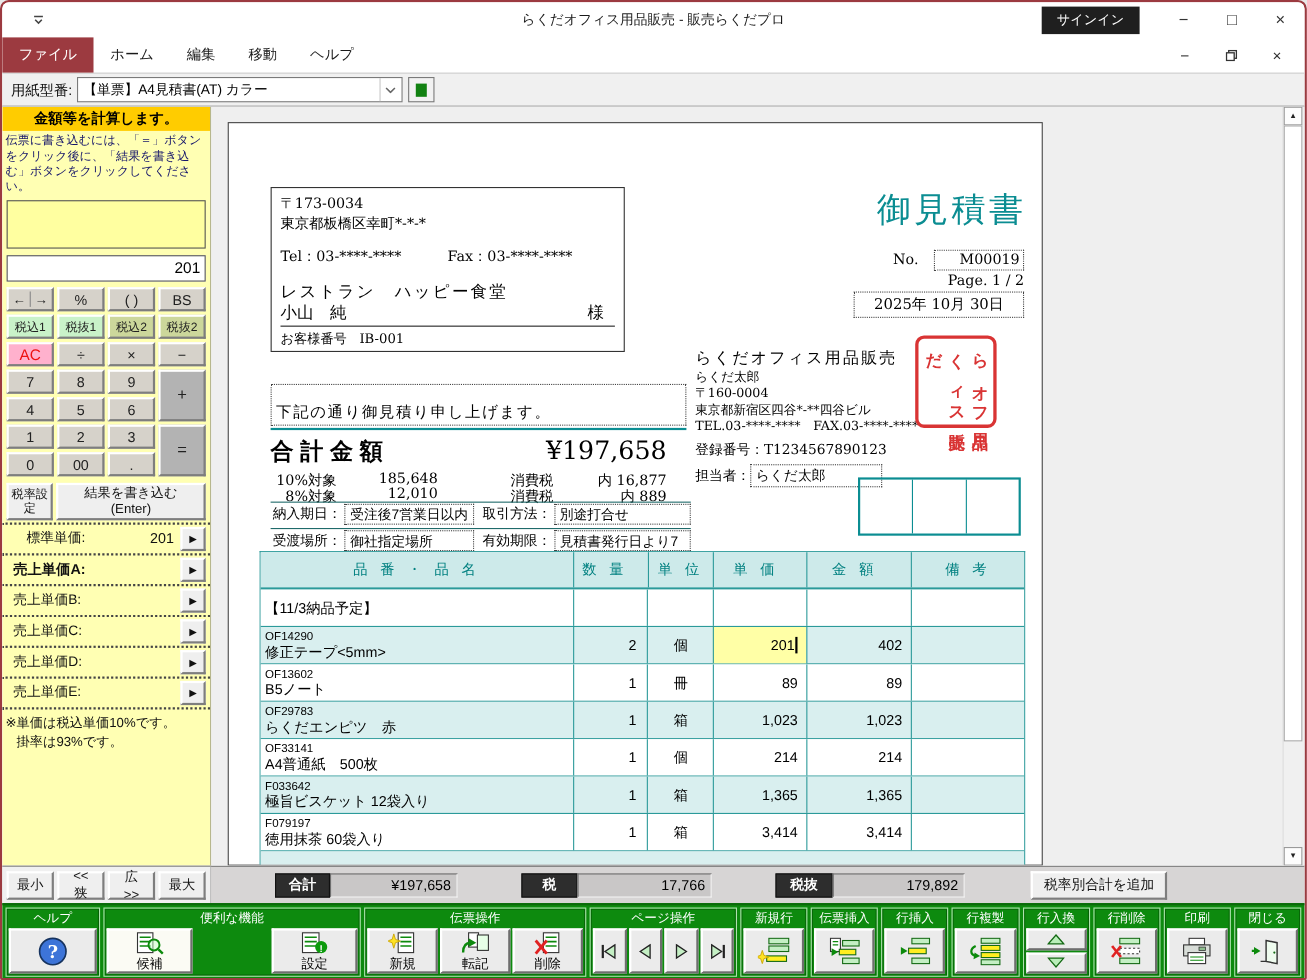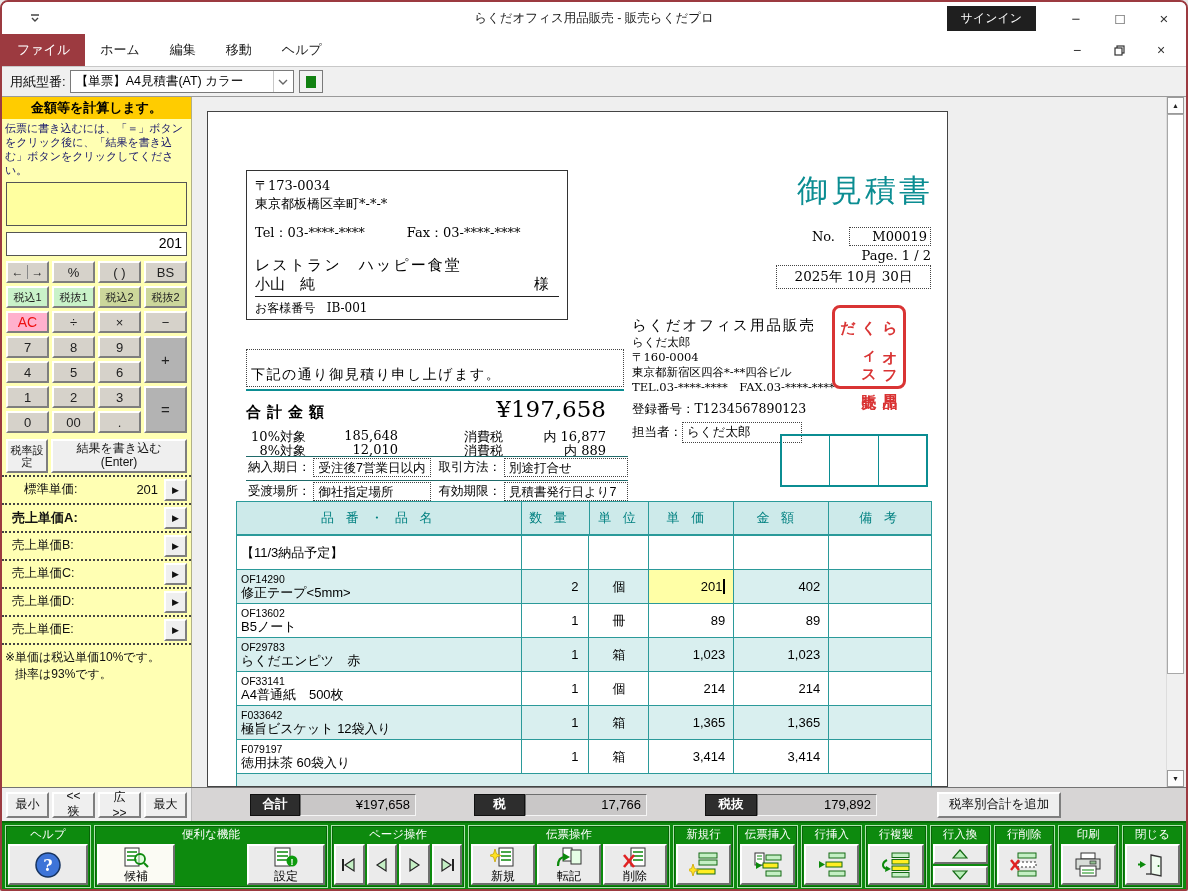--- a/index.html
+++ b/index.html
@@ -16,21 +16,21 @@
   .wbtn{width:44px;height:100%;display:flex;align-items:center;justify-content:center;font-size:15px;color:#333;}
   
   .menubar{height:33px;background:#fff;display:flex;align-items:stretch;position:relative;flex:0 0 33px;border-bottom:1px solid #c8c8c8;}
   .menu-item{padding:0 15px;display:flex;align-items:center;font-size:13px;color:#1a1a1a;}
   .menu-item.active{background:#9c3a40;color:#fff;}
   .mdi-controls{margin-left:auto;display:flex;align-items:center;margin-right:4px;}
   .mdi-btn{width:42px;height:100%;display:flex;align-items:center;justify-content:center;font-size:14px;color:#333;}
   
   .paperbar{height:30px;background:#f0f0f0;border-bottom:1px solid #9a9a9a;display:flex;align-items:center;padding-left:8px;flex:0 0 30px;}
   .paperbar-label{font-size:13px;color:#111;margin-right:4px;}
-  .combo{width:224px;height:23px;background:#fff;border:1px solid #7a7a7a;display:flex;align-items:center;font-size:12.5px;padding-left:5px;}
+  .combo{width:296px;height:23px;background:#fff;border:1px solid #7a7a7a;display:flex;align-items:center;font-size:12.5px;padding-left:5px;}
   .combo-arrow{margin-left:auto;width:20px;height:100%;border-left:1px solid #c8c8c8;display:flex;align-items:center;justify-content:center;}
   .green-btn{width:24px;height:23px;margin-left:5px;background:#f2f2f2;border:1px solid #7a7a7a;display:flex;align-items:center;justify-content:center;}
   .green-square{width:12px;height:12px;background:#128212;}
   
   .content{flex:0 0 690px;display:flex;overflow:hidden;background:#efefef;}
   
   .sidebar{flex:0 0 190px;background:#ffffb3;border-right:1px solid #b0b089;display:flex;flex-direction:column;overflow:hidden;}
   .calc-title{background:#ffcc00;color:#000;font-weight:bold;font-size:13px;text-align:center;padding:2px 0;}
   .calc-instr{font-size:11px;color:#16166b;line-height:1.28;padding:2px 3px;}
   .calc-display{height:44px;background:#ffffa0;border:1px solid #555;margin:3px 4px 4px 4px;}
@@ -85,21 +85,21 @@
   .vendor .vrep{font-size:12.5px;margin-top:4px;display:flex;align-items:center;}
   .vrep-box{width:120px;padding:1px 4px;font-size:12.5px;}
   .stamp{position:absolute;left:624px;top:193px;width:74px;height:84px;border:3px solid #d93434;border-radius:8px;
     background:rgba(255,255,255,.88);color:#d93434;writing-mode:vertical-rl;display:flex;justify-content:center;
     font-weight:bold;font-size:15px;padding:2px;line-height:1.4;}
   .stamp div{letter-spacing:1px;}
   .greet-box{position:absolute;left:38px;top:237px;width:378px;height:38px;border:1px dotted #444;
     display:flex;align-items:flex-end;padding:0 4px 2px 4px;font-size:14px;letter-spacing:1.5px;}
   .greet-rule{position:absolute;left:38px;top:277px;width:378px;height:0;border-top:2.5px solid #0b8d92;}
   .total-line{position:absolute;left:38px;top:284px;width:360px;display:flex;align-items:baseline;}
-  .total-label{font-size:15px;font-weight:bold;letter-spacing:6px;}
+  .total-label{font-size:21px;font-weight:bold;letter-spacing:6px;}
   .total-val{margin-left:auto;font-size:23px;}
   .taxline{position:absolute;left:40px;width:358px;display:flex;font-size:13px;}
   .taxline .t1{width:58px;text-align:right;}
   .taxline .t2{width:92px;text-align:right;}
   .taxline .t3{width:105px;text-align:right;}
   .taxline .t4{flex:1;text-align:right;}
   .term-rule{position:absolute;left:38px;width:382px;border-top:1.5px solid #1f6a6a;height:0;}
   .term-row{position:absolute;left:40px;width:380px;display:flex;align-items:center;font-size:12.5px;}
   .term-label{width:66px;}
   .term-box{padding:1px 4px;font-size:12.5px;height:19px;}
@@ -560,48 +560,20 @@
             <line x1="4" y1="9" x2="15" y2="9" stroke="#0c8a0c" stroke-width="1.5"></line>
             <line x1="4" y1="13" x2="15" y2="13" stroke="#0c8a0c" stroke-width="1.5"></line>
             <circle cx="19" cy="14" r="5.5" fill="#0c9a0c"></circle>
             <text x="19" y="18" text-anchor="middle" font-size="9" font-weight="bold" fill="#fff" font-family="Liberation Sans,sans-serif">!</text>
           </svg>
           <span class="tb-lbl">設定</span>
         </button>
       </div>
     </div>
 
-    <div class="tb-group g-page">
-      <div class="tb-head">ページ操作</div>
-      <div class="tb-body">
-        <button class="tb-btn navbtn">
-          <svg width="18" height="16" viewBox="0 0 18 16">
-            <rect x="2" y="2" width="2" height="12" fill="#222"></rect>
-            <polygon points="14,2 5,8 14,14" fill="#c4efc4" stroke="#222" stroke-width="1.2"></polygon>
-          </svg>
-        </button>
-        <button class="tb-btn navbtn">
-          <svg width="18" height="16" viewBox="0 0 18 16">
-            <polygon points="13,2 4,8 13,14" fill="#c4efc4" stroke="#222" stroke-width="1.2"></polygon>
-          </svg>
-        </button>
-        <button class="tb-btn navbtn">
-          <svg width="18" height="16" viewBox="0 0 18 16">
-            <polygon points="5,2 14,8 5,14" fill="#c4efc4" stroke="#222" stroke-width="1.2"></polygon>
-          </svg>
-        </button>
-        <button class="tb-btn navbtn">
-          <svg width="18" height="16" viewBox="0 0 18 16">
-            <polygon points="4,2 13,8 4,14" fill="#c4efc4" stroke="#222" stroke-width="1.2"></polygon>
-            <rect x="14" y="2" width="2" height="12" fill="#222"></rect>
-          </svg>
-        </button>
-      </div>
-    </div>
-
     <div class="tb-group g-denpyo">
       <div class="tb-head">伝票操作</div>
       <div class="tb-body">
         <button class="tb-btn" style="flex:1">
           <svg width="26" height="22" viewBox="0 0 26 22">
             <rect x="9" y="1" width="14" height="18" fill="#fff" stroke="#333"></rect>
             <line x1="11" y1="5" x2="21" y2="5" stroke="#0c8a0c" stroke-width="1.5"></line>
             <line x1="11" y1="9" x2="21" y2="9" stroke="#0c8a0c" stroke-width="1.5"></line>
             <line x1="11" y1="13" x2="21" y2="13" stroke="#0c8a0c" stroke-width="1.5"></line>
             <polygon points="5,2 6.5,7 11,8.5 6.5,10 5,15 3.5,10 -1,8.5 3.5,7" fill="#ffe224" stroke="#c9a400" stroke-width="0.8"></polygon>
@@ -620,20 +592,48 @@
         <button class="tb-btn" style="flex:1">
           <svg width="26" height="22" viewBox="0 0 26 22">
             <rect x="9" y="1" width="14" height="18" fill="#fff" stroke="#333"></rect>
             <line x1="11" y1="5" x2="21" y2="5" stroke="#0c8a0c" stroke-width="1.5"></line>
             <line x1="11" y1="9" x2="21" y2="9" stroke="#0c8a0c" stroke-width="1.5"></line>
             <line x1="11" y1="13" x2="21" y2="13" stroke="#0c8a0c" stroke-width="1.5"></line>
             <line x1="2" y1="8" x2="12" y2="20" stroke="#e02222" stroke-width="2.6"></line>
             <line x1="12" y1="8" x2="2" y2="20" stroke="#e02222" stroke-width="2.6"></line>
           </svg>
           <span class="tb-lbl">削除</span>
+        </button>
+      </div>
+    </div>
+
+    <div class="tb-group g-page">
+      <div class="tb-head">ページ操作</div>
+      <div class="tb-body">
+        <button class="tb-btn navbtn">
+          <svg width="18" height="16" viewBox="0 0 18 16">
+            <rect x="2" y="2" width="2" height="12" fill="#222"></rect>
+            <polygon points="14,2 5,8 14,14" fill="#c4efc4" stroke="#222" stroke-width="1.2"></polygon>
+          </svg>
+        </button>
+        <button class="tb-btn navbtn">
+          <svg width="18" height="16" viewBox="0 0 18 16">
+            <polygon points="13,2 4,8 13,14" fill="#c4efc4" stroke="#222" stroke-width="1.2"></polygon>
+          </svg>
+        </button>
+        <button class="tb-btn navbtn">
+          <svg width="18" height="16" viewBox="0 0 18 16">
+            <polygon points="5,2 14,8 5,14" fill="#c4efc4" stroke="#222" stroke-width="1.2"></polygon>
+          </svg>
+        </button>
+        <button class="tb-btn navbtn">
+          <svg width="18" height="16" viewBox="0 0 18 16">
+            <polygon points="4,2 13,8 4,14" fill="#c4efc4" stroke="#222" stroke-width="1.2"></polygon>
+            <rect x="14" y="2" width="2" height="12" fill="#222"></rect>
+          </svg>
         </button>
       </div>
     </div>
 
     <div class="tb-group g-small">
       <div class="tb-head">新規行</div>
       <div class="tb-body">
         <button class="tb-btn" style="flex:1">
           <svg width="30" height="26" viewBox="0 0 30 26">
             <rect x="10" y="1" width="18" height="5" fill="#c4efc4" stroke="#156a15"></rect>

